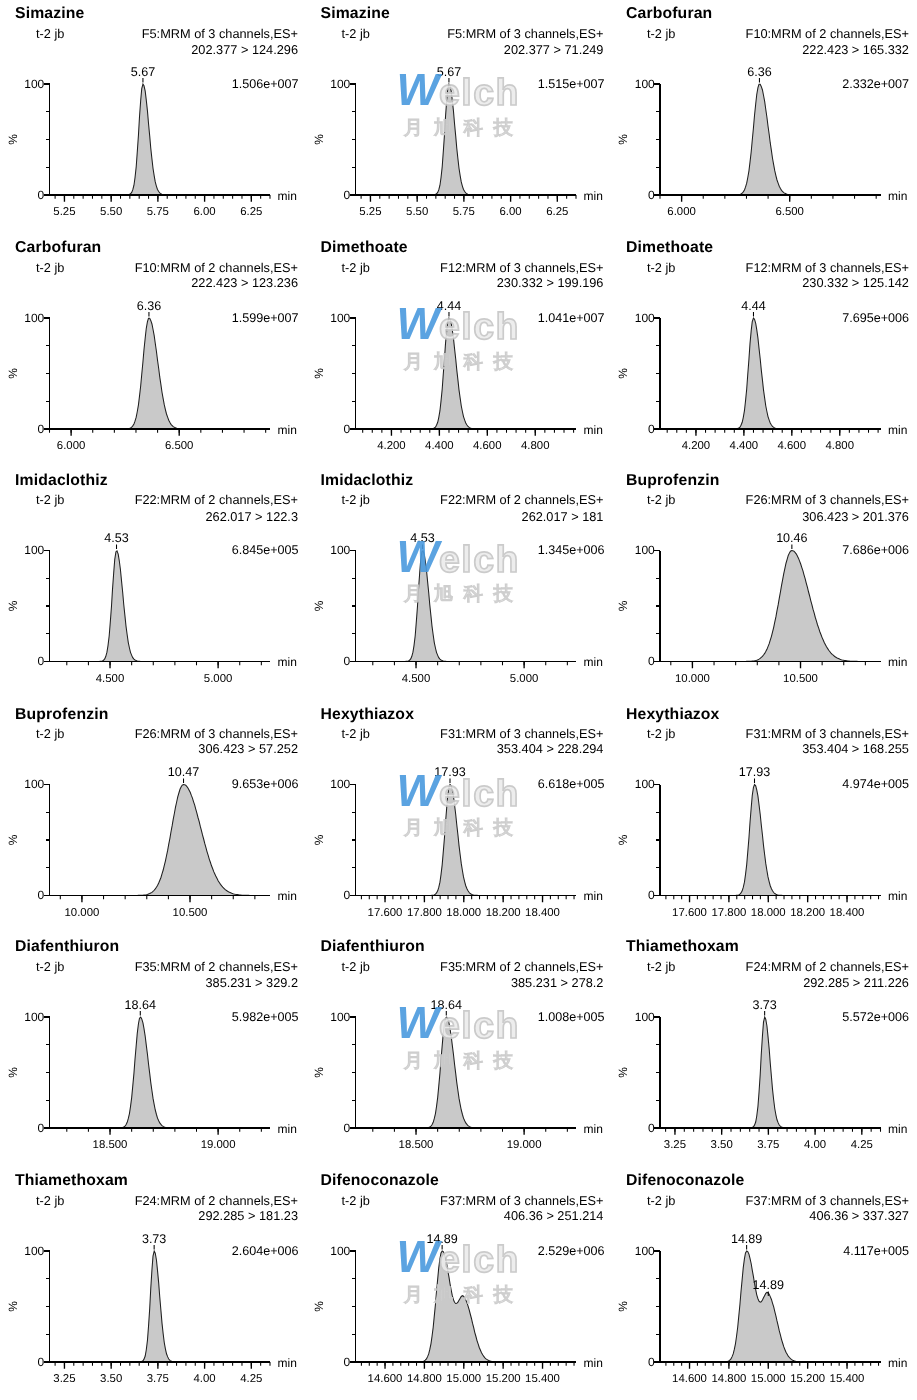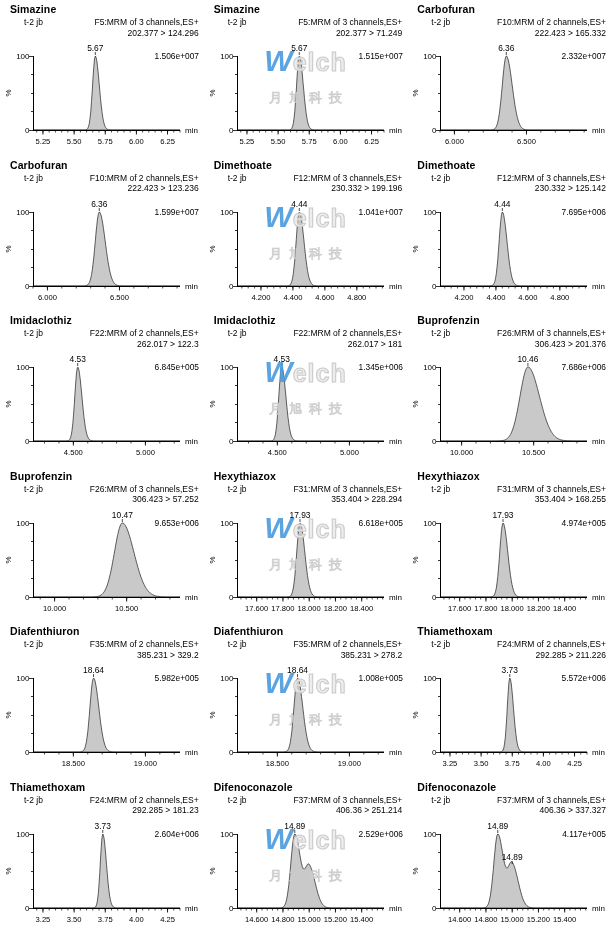--- a/index.html
+++ b/index.html
@@ -10,21 +10,21 @@
   .p-hdr{position:absolute;left:24px;right:5px;top:17px;font-size:8.5px;display:flex;justify-content:space-between;white-space:nowrap;}
   .p-sub{flex:0 0 auto;}
   .p-chan{flex:0 0 auto;text-align:left;}
   .p-trans{position:absolute;right:5px;top:27.5px;font-size:8.5px;text-align:center;white-space:nowrap;}
   svg.p-plot{position:absolute;left:2px;top:38px;}
   svg text{font-family:"Liberation Sans",sans-serif;fill:#000;}
   .watermark{position:absolute;left:50%;top:46px;transform:translateX(-50%);text-align:center;z-index:3;pointer-events:none;line-height:1;opacity:0.9;}
   .wm-line1{white-space:nowrap;}
   .wm-w{color:#4a9ade;font-size:30px;font-weight:bold;font-style:italic;}
   .wm-rest{color:#ececec;-webkit-text-stroke:1.1px #c6c6c6;font-size:25px;font-weight:bold;letter-spacing:1px;}
-  .wm-cn{margin-top:15px;font-size:13px;letter-spacing:7px;color:#e6e6e6;-webkit-text-stroke:0.8px #c9c9c9;white-space:nowrap;padding-left:7px;}
+  .wm-cn{margin-top:2px;font-size:13px;letter-spacing:7px;color:#e6e6e6;-webkit-text-stroke:0.8px #c9c9c9;white-space:nowrap;padding-left:7px;}
 </style>
 </head>
 <body>
 
 <div class="grid">
   <div class="panel">
     <div class="p-title">Simazine</div>
     <div class="p-hdr">
       <span class="p-sub">t-2 jb</span>
       <span class="p-chan">F5:MRM of 3 channels,ES+</span>

